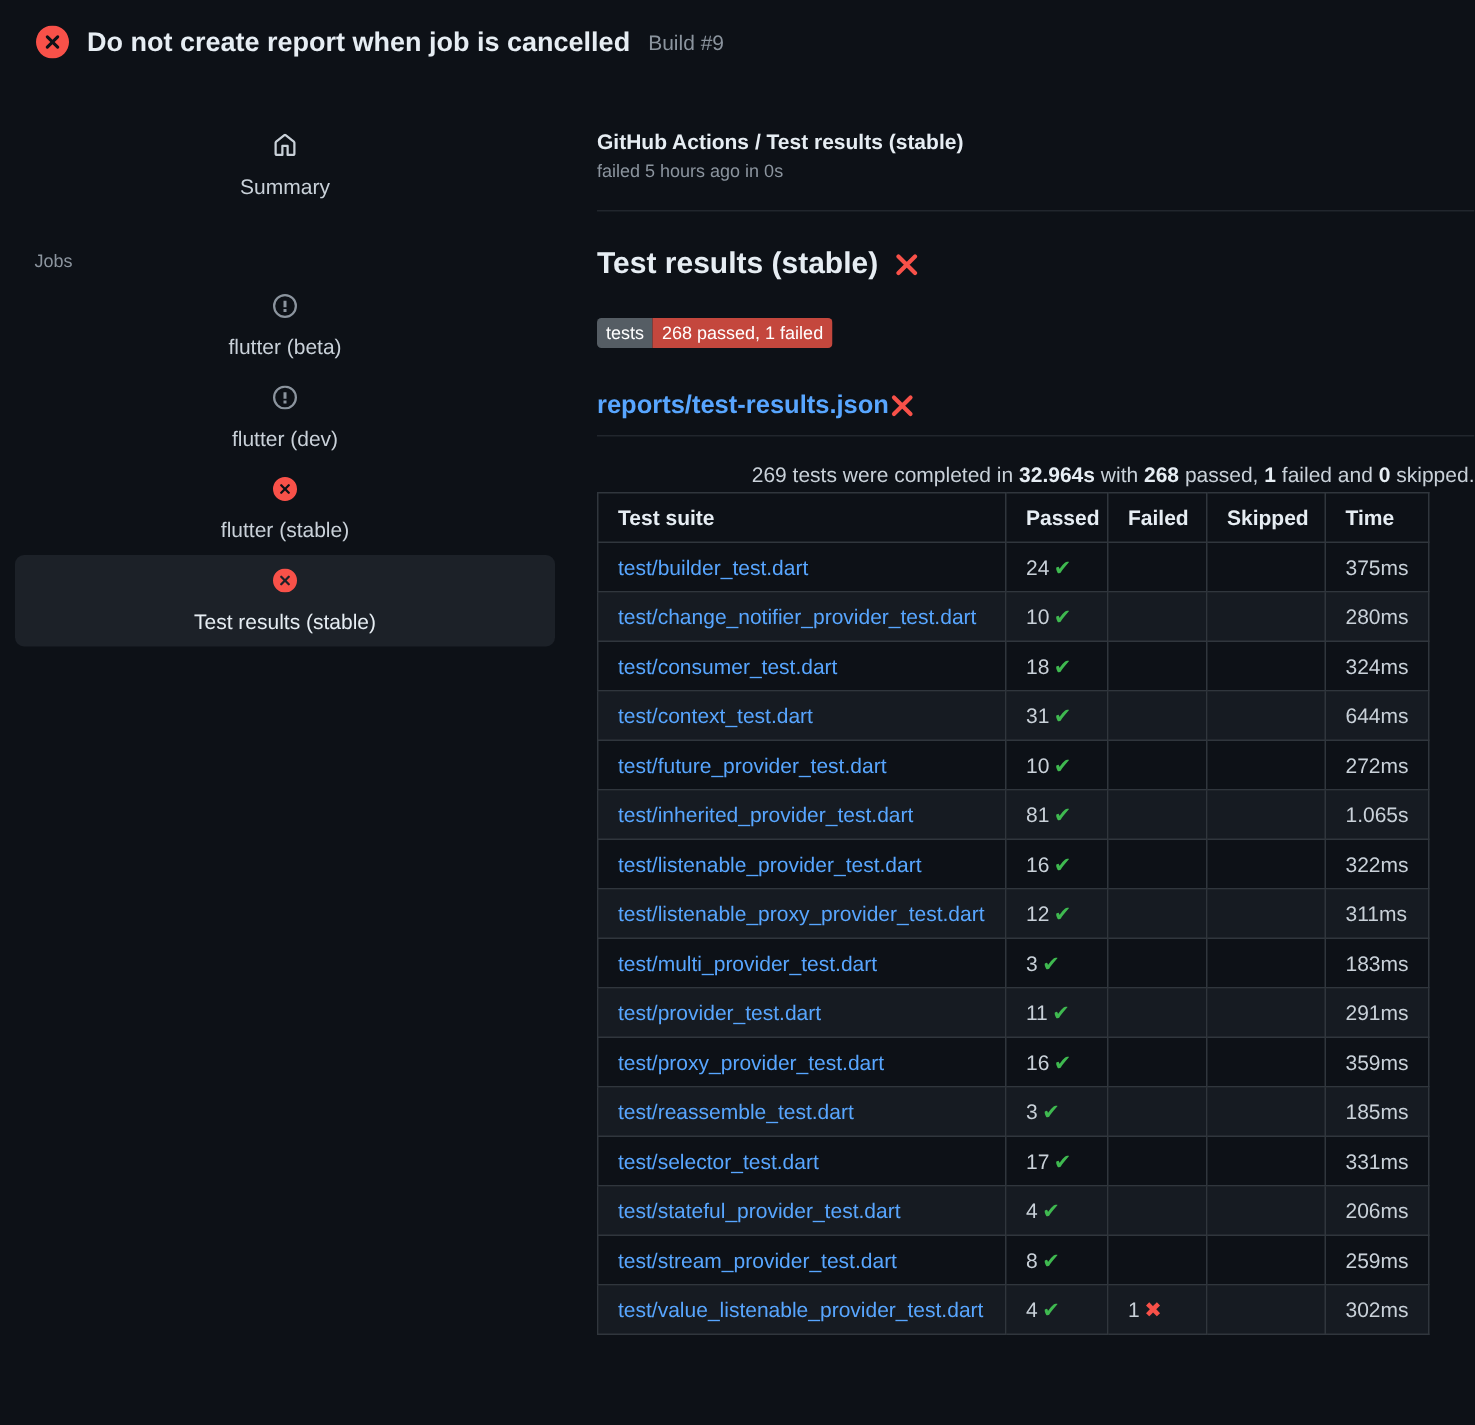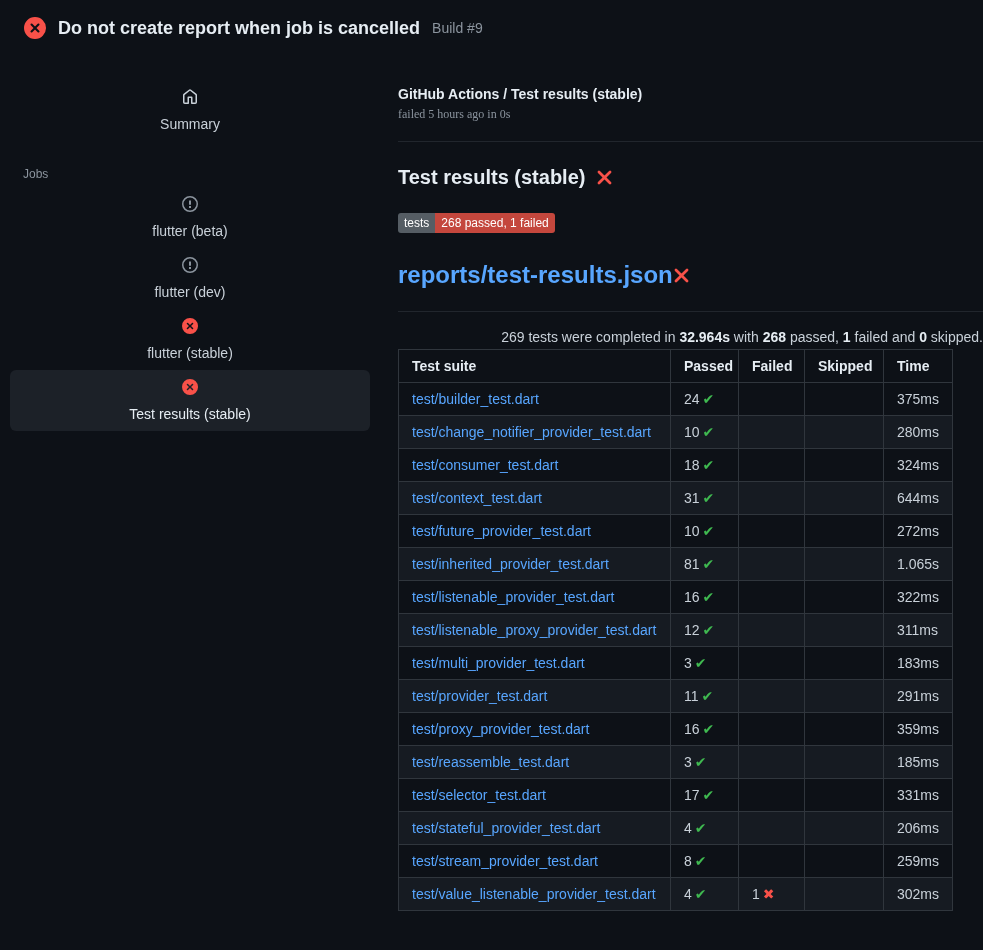--- a/index.html
+++ b/index.html
@@ -25,29 +25,29 @@
   .content{display:flex; align-items:flex-start;}
   .sidebar{width:380px; flex:none; padding:26px 0 0 0;}
   .side-item{display:flex; align-items:center; gap:11px; margin:0 10px; padding:9px 13px; border-radius:6px; color:var(--text); cursor:pointer;flex-direction:column;}
   .side-item.selected{background:var(--selected); color:var(--text-bright);}
   .side-item .status-icon{width:16px; height:16px; flex:none; display:inline-flex;}
   .side-item .status-icon svg{width:16px; height:16px; display:block;}
   .jobs-label{margin:26px 10px 6px; padding:0 13px; font-size:12px; color:var(--muted);}
   
   .main{flex:1; min-width:0; padding:32px 0 0 18px;}
   .breadcrumb{font-weight:bold; color:var(--text-bright);}
-  .run-meta{margin-top:5px; font-size:12px; color:var(--muted);font-family:Liberation Serif, serif;}
+  .run-meta{margin-top:5px; font-size:12px; color:var(--muted);}
   .divider{border-bottom:1px solid var(--border-muted); margin:19px 0 0;}
   .section-title{margin-top:24px; display:flex; align-items:center; gap:11px; font-size:20px; font-weight:bold; color:var(--text-bright);}
   .x-mark svg{width:17px; height:17px; display:block;}
   .badge{display:inline-flex; margin-top:24px; font-size:12px; line-height:1; border-radius:3px; overflow:hidden;}
   .badge-label{background:var(--badge-label); color:#fff; padding:4px 6px;}
   .badge-value{background:var(--badge-value); color:#fff; padding:4px 6px;}
-  .report-title{margin-top:28px; padding-bottom:22px; border-bottom:1px solid var(--border-muted);
-    display:flex; align-items:center; font-size:24px; font-weight:bold; color:var(--link); cursor:pointer;}
+  .report-title{margin-top:28px; padding-bottom:10px; border-bottom:1px solid var(--border-muted);
+    display:flex; align-items:center; font-size:17px; font-weight:bold; color:var(--link); cursor:pointer;}
   .summary-line{margin-top:17px; color:var(--text);text-align:right;}
   .summary-line strong{color:var(--text-bright);}
   
   table.results{margin-top:4px; border-collapse:collapse; table-layout:fixed; width:554px;}
   table.results th, table.results td{border:1px solid var(--border); padding:6px 13px; text-align:left; line-height:20px; overflow:hidden; white-space:nowrap;}
   table.results th{font-weight:bold; color:var(--text-bright);}
   table.results tbody tr:nth-child(even){background:var(--bg-subtle);}
   td.cell-num{text-align:right;}
   td.cell-num .check{color:var(--green); margin-left:3px;}
   td.cell-num .cross{color:var(--red); margin-left:3px;}

